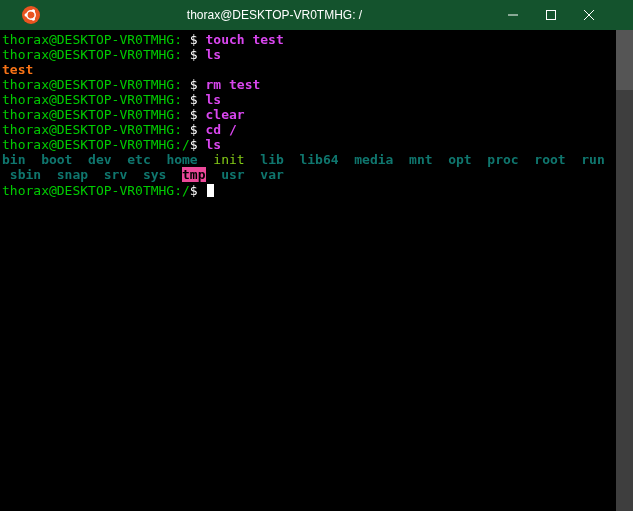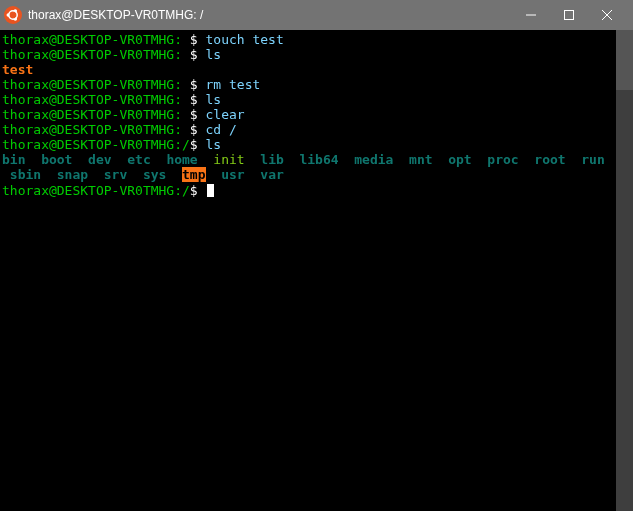--- a/index.html
+++ b/index.html
@@ -7,25 +7,26 @@
       width: 633px;
       height: 511px;
       background: #000;
       font-family: Consolas, monospace;
       font-size: 13px;
       line-height: 15px;
       overflow: hidden;
     }
     .title-bar {
       height: 30px;
-      background: #737373;
+      background: #14532d;
       display: flex;
       align-items: center;
-      padding: 0 4px;
+      padding: 0 22px;
       color: #fff;
+      text-align: center;
     }
     .app-icon {
       width: 18px;
       height: 18px;
       margin-right: 6px;
       flex-shrink: 0;
     }
     .title-text {
       flex: 1;
       font-family: 'Segoe UI', sans-serif;
@@ -69,25 +70,25 @@
     }
     .scroll-thumb {
       background: #555;
       width: 100%;
       height: 60px;
     }
     .line { display: block; }
     .prompt-user { color: #00cc00; font-weight: normal; }
     .prompt-path { color: #00cc00; }
     .dollar { color: #fff; }
-    .cmd { color: #7dd3fc; }
+    .cmd { color: #d946ef; font-weight: bold; }
     .output { color: #f97316; font-weight: bold; }
     .ls-dir { color: #0f766e; font-weight: bold; }
     .ls-file { color: #84cc16; }
-    .ls-highlight { color: #000; background: #f97316; font-weight: bold; }
+    .ls-highlight { color: #000; background: #ec4899; font-weight: bold; }
     .ls-line { line-height: 15px; }
     .cursor {
       display: inline-block;
       width: 7px;
       height: 13px;
       background: #fff;
       vertical-align: baseline;
       margin-left: 1px;
       position: relative;
       top: 2px;

